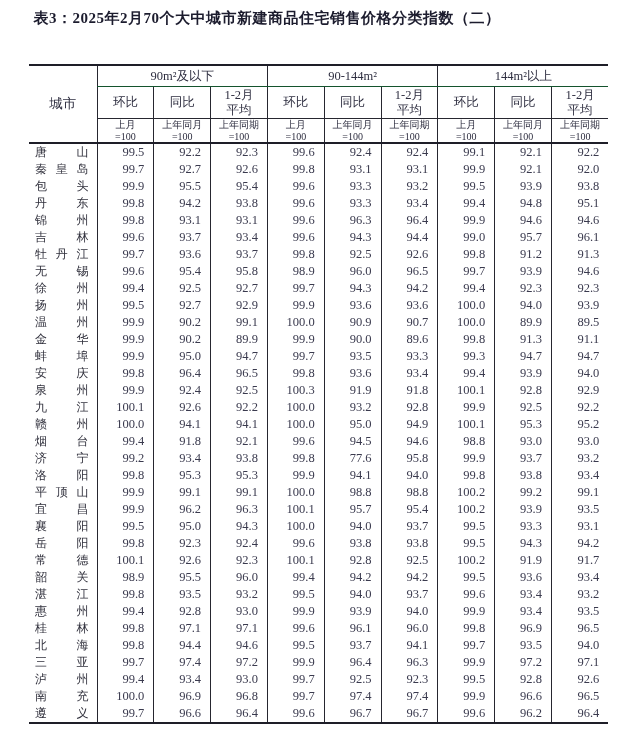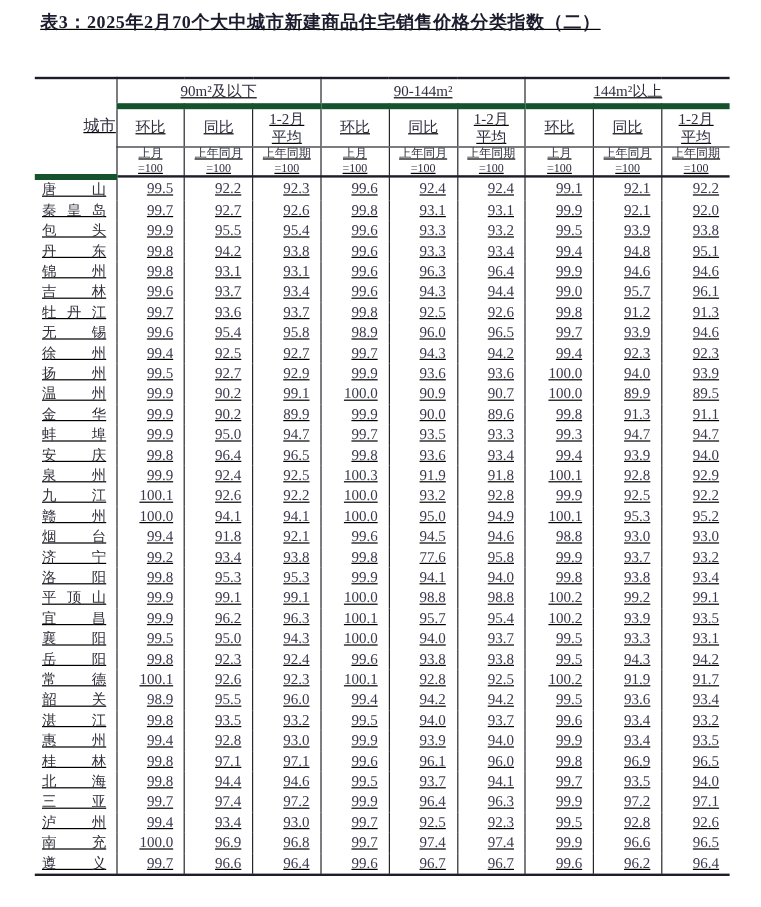--- a/index.html
+++ b/index.html
@@ -9,21 +9,20 @@
     width: 634px;
     height: 756px;
     overflow: hidden;
     font-family: "Liberation Serif", "DejaVu Serif", serif;
   }
   .page {
     position: relative;
     width: 534px;
     height: 756px;
     background: #ffffff;
-    text-decoration: underline;
   }
   .title {
     margin: 0;
     padding-top: 9px;
     text-align: center;
     font-size: 15px;
     font-weight: bold;
     color: #1c1c2e;
     letter-spacing: 0.5px;
     font-family: "Liberation Serif", "DejaVu Serif", serif;
@@ -39,26 +38,26 @@
   col.c-city { width: 68px; }
   col.c-val  { width: 56.8px; }
   th, td {
     margin: 0;
     padding: 0;
     font-weight: normal;
     color: #2e2e40;
   }
   .vline { border-left: 1px solid #26262f; }
   thead th { font-size: 12.5px; }
-  tr.r-group th { height: 20px; border-bottom: 5px solid #14532d; }
+  tr.r-group th { height: 20px; border-bottom: 1px solid #14532d; }
   tr.r-metric th { height: 31px; border-bottom: 1px solid #26262f; white-space: pre-line; line-height: 1.18; }
   tr.r-base th { height: 23px; white-space: pre-line; font-size: 10px; line-height: 1.15; }
   th.city-h {
     font-size: 13.5px;
-    text-align: right;
+    text-align: center;
     vertical-align: middle;
   }
   tbody { border-top: 2px solid #1e1e28; }
   tbody td { height: 17px; }
   td.city {
     font-size: 12px;
     color: #30303c;
     padding: 0 8px 0 6px;
     text-align: justify;
     text-align-last: justify;

